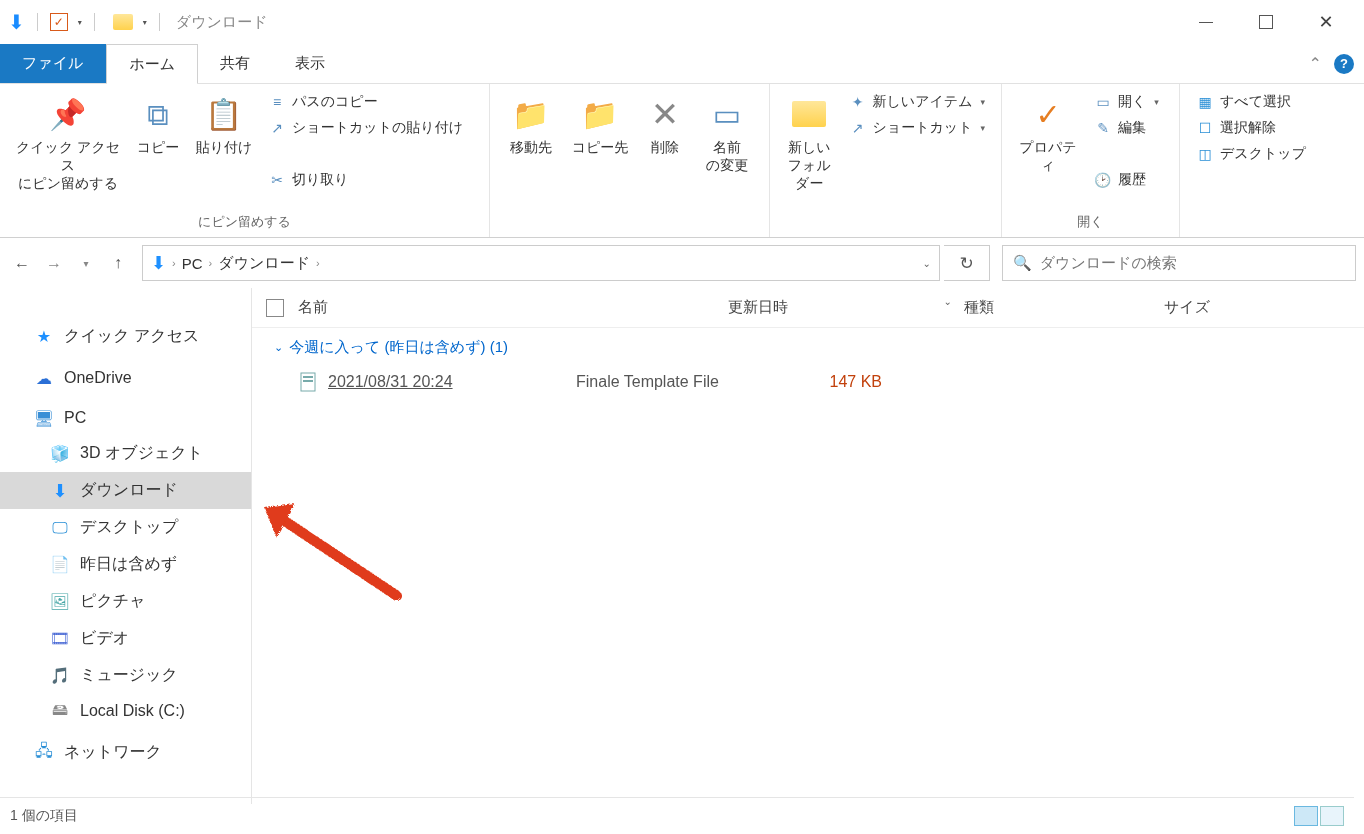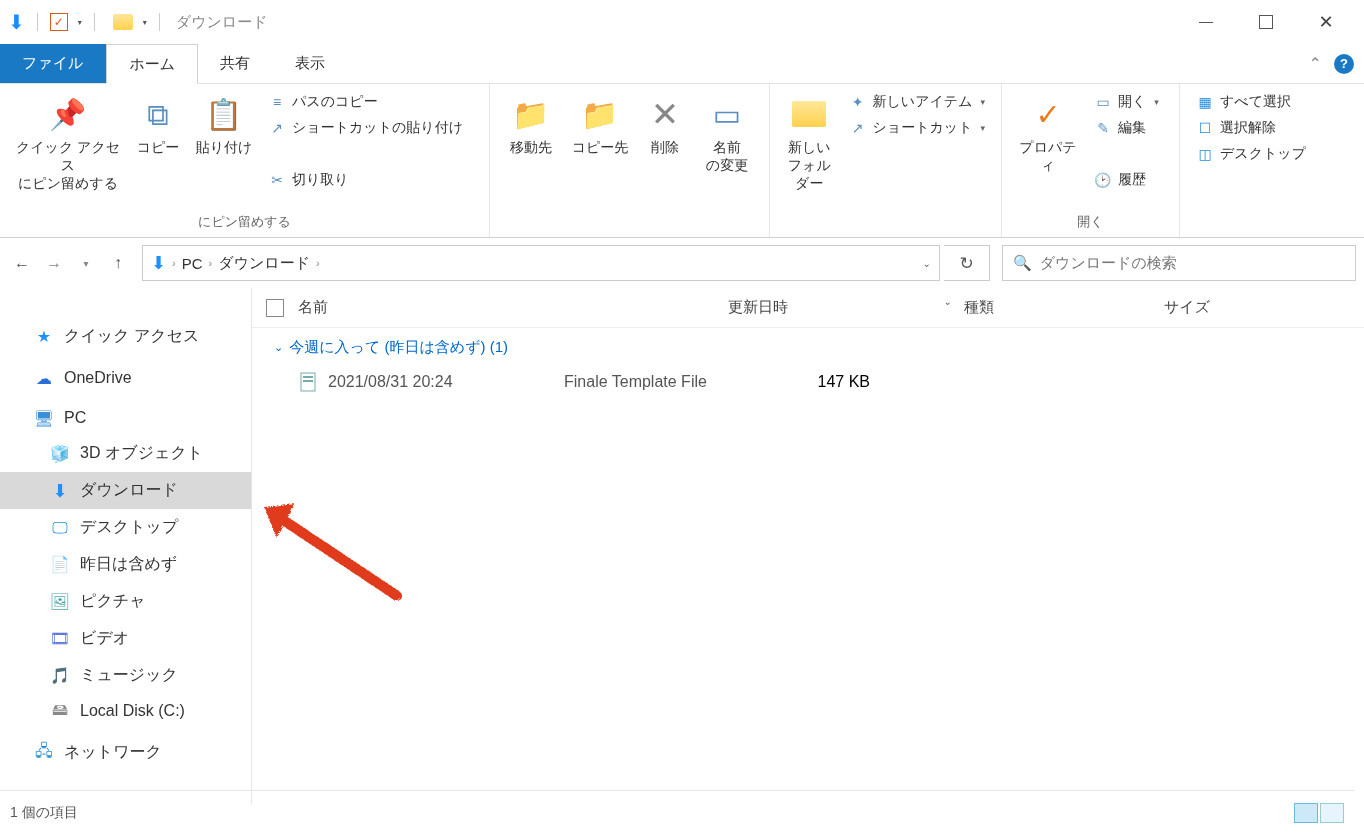--- a/index.html
+++ b/index.html
@@ -69,26 +69,26 @@
 .colheaders .col-type { width: 200px; }
 .colheaders .col-size { }
 .colheaders .dd { font-size: 10px; color: #666; position: absolute; right: 12px; top: -2px; }
 
 .group { padding: 10px 0 6px 22px; color: #0066cc; font-size: 15px; display: flex; align-items: center; gap: 6px; }
 .group .chev { font-size: 11px; }
 
 .filerow { display: flex; align-items: center; padding: 8px 0 8px 46px; font-size: 16px; color: #333; }
 .filerow .ico { width: 22px; height: 22px; margin-right: 8px; }
 .filerow .name { width: 400px; }
-.filerow .date { width: 236px; color: #555; }
-.filerow .type { width: 236px; color: #555; }
-.filerow .size { color: #000000; text-align: right; width: 70px; }
-
-
-.statusbar { position: absolute; bottom: 0; left: 0; right: 10px; height: 44px; border-top: 1px solid #e5e5e5; display: flex; align-items: center; padding: 0 10px; font-size: 14px; color: #555; }
+.filerow .date { width: 236px; color: #555; text-decoration: underline; }
+.filerow .type { width: 236px; color: #555; margin-left: 12px; }
+.filerow .size { color: #c2410c; text-align: right; width: 70px; }
+
+
+.statusbar { position: absolute; bottom: 0; left: 0; right: 10px; height: 37px; border-top: 1px solid #e5e5e5; display: flex; align-items: center; padding: 0 10px; font-size: 14px; color: #555; }
 .statusbar .viewbtns { margin-left: auto; display: flex; gap: 2px; }
 .statusbar .vb { width: 24px; height: 20px; border: 1px solid #9cc; background: #e8f4fb; }
 .statusbar .vb.active { background: #cde8f7; border-color: #6ab8e0; }
 
 
 .arrow-svg { position: absolute; left: 256px; top: 495px; pointer-events: none; }
 
 
 .ico-folder { width: 18px; height: 14px; background: linear-gradient(#ffe79a,#ffd24d); border-radius: 2px; }
 .ico-pc { font-size: 16px; color: #3a8fd6; }

